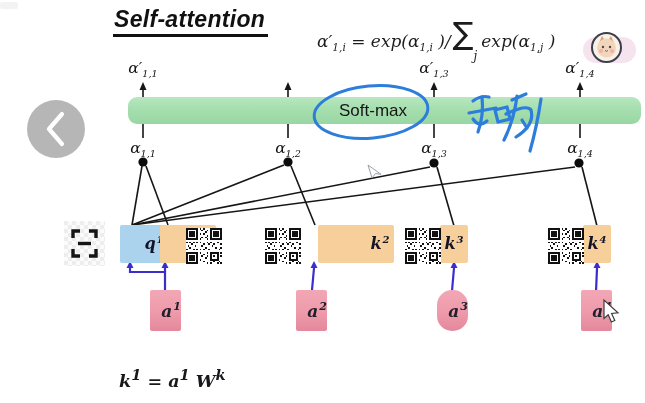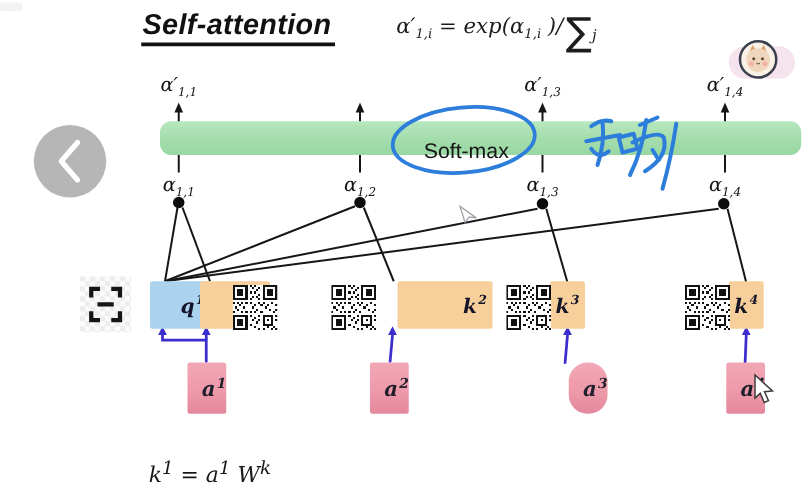--- a/index.html
+++ b/index.html
@@ -9,38 +9,38 @@
   }
 
   
   .smudge{position:absolute;left:0;top:2px;width:18px;height:7px;background:#f3f3f3;border-radius:2px;}
   .title{
     position:absolute;left:113px;top:6px;margin:0;
     font:italic 700 23px "Liberation Sans",sans-serif;color:#111;
     border-bottom:3px solid #111;padding:0 3px 1px 1px;letter-spacing:.3px;
   }
   .formula-top{
-    position:absolute;left:317px;top:11px;height:42px;display:flex;align-items:flex-start;
+    position:absolute;left:317px;top:11px;height:42px;display:flex;align-items:flex-end;
     color:#1c1c1c;font-size:17px;white-space:pre;
   }
   .math{font-family:"DejaVu Serif",serif;font-style:italic;}
   .math sup{font-size:62%;font-style:italic;}
   .math sub{font-size:62%;font-style:italic;}
   .sigma{font-family:"DejaVu Sans",sans-serif;font-style:normal;font-size:31px;line-height:1;margin:0 1px 4px 2px;}
   .sigma-sub{font-family:"DejaVu Serif",serif;font-style:italic;font-size:12px;position:relative;top:10px;left:-1px;margin-right:3px;}
 
   
   .avatar-blob{position:absolute;left:583px;top:37px;width:53px;height:26px;border-radius:13px;background:#f5e4ee;}
   .avatar-ring{position:absolute;left:591px;top:32px;width:31px;height:31px;border-radius:50%;
     border:2px solid #3a3f4d;background:#fbf0e6;overflow:hidden;box-sizing:border-box;}
 
   
   .green-bar{position:absolute;left:128px;top:97px;width:513px;height:27px;border-radius:9px;
     background:linear-gradient(#b7e7bf,var(--bar_green) 45%,#98d7a4);}
-  .softmax-label{position:absolute;left:330px;top:111px;width:86px;text-align:center;
+  .softmax-label{position:absolute;left:330px;top:101px;width:86px;text-align:center;
     font-size:17px;color:#161616;}
 
   
   .col-label{position:absolute;width:58px;text-align:center;color:#141414;font-size:15.5px;}
   .alpha-prime{top:59px;}
   .alpha{top:139px;}
   .c1{left:114px;} .c2{left:259px;} .c3{left:405px;} .c4{left:551px;}
 
   
   .layer{position:absolute;left:0;top:0;pointer-events:none;}
@@ -61,24 +61,24 @@
 
   .qr{position:absolute;width:36px;height:36px;top:228px;}
   .qr1{left:186px;} .qr2{left:265px;} .qr3{left:405px;} .qr4{left:548px;}
 
   .abox{position:absolute;width:31px;height:41px;top:290px;border-radius:2px;
     display:flex;align-items:center;justify-content:flex-end;
     background:linear-gradient(#f2a7b5,var(--a_pink) 55%,#e4889c);
     font-family:"DejaVu Serif",serif;font-style:italic;font-weight:700;
     font-size:17px;color:#20202c;}
   .abox sup{font-size:11px;margin-left:1px;}
-  .a1{left:150px;} .a2{left:296px;} .a3{left:455px;border-radius:15px;} .a4{left:581px;}
+  .a1{left:150px;} .a2{left:296px;} .a3{left:437px;border-radius:15px;} .a4{left:581px;}
 
   .formula-bottom{position:absolute;left:119px;top:366px;font-family:"DejaVu Serif",serif;
-    font-style:italic;font-weight:400;font-size:17.5px;color:#18181c;white-space:pre;}
+    font-style:italic;font-weight:700;font-size:17.5px;color:#18181c;white-space:pre;}
 
   
   .prev-btn{position:absolute;left:27px;top:100px;width:58px;height:58px;border-radius:50%;
     background:#b6b6b6;border:none;padding:0;cursor:pointer;display:flex;align-items:center;justify-content:center;}
 
   
   .wm-dot{position:absolute;top:390px;width:13px;height:13px;border-radius:50%;border:2px solid #efefef;box-sizing:border-box;}
 </style>
 </head>
 <body>
@@ -119,20 +119,21 @@
   </svg>
 
   <div class="smudge"></div>
 
   <h1 class="title">Self-attention</h1>
 
   <div class="formula-top">
     <span class="math">α′<sub>1,i</sub> = exp(α<sub>1,i</sub> )/</span>
     <span class="sigma">∑</span>
     <span class="sigma-sub">j</span>
+    <span class="math">exp(α<sub>1,j</sub> )</span>
   </div>
 
   <div class="avatar-blob"></div>
   <div class="avatar-ring">
     <svg viewBox="0 0 27 27" width="27" height="27">
       <polygon points="6,9 9,2 13,8" fill="#d9a06b"></polygon>
       <polygon points="21,9 18,2 14,8" fill="#d9a06b"></polygon>
       <circle cx="13.5" cy="14" r="9.5" fill="#f0d6bd"></circle>
       <circle cx="10" cy="13" r="1.2" fill="#5a4632"></circle>
       <circle cx="17" cy="13" r="1.2" fill="#5a4632"></circle>

